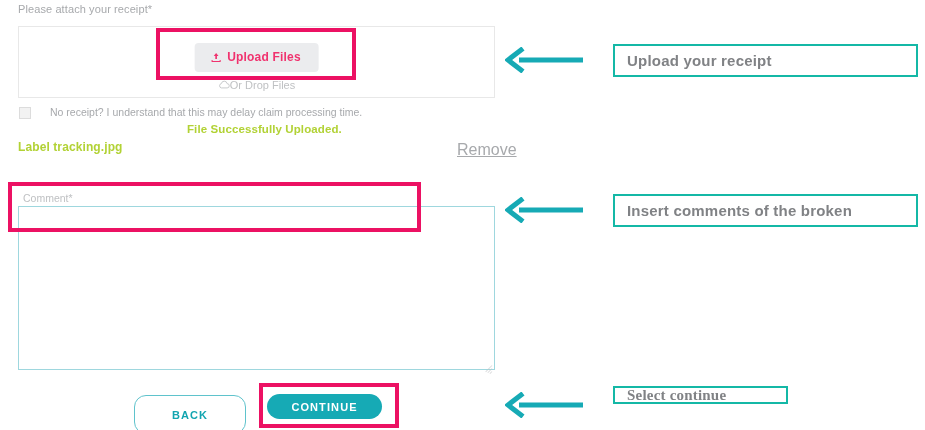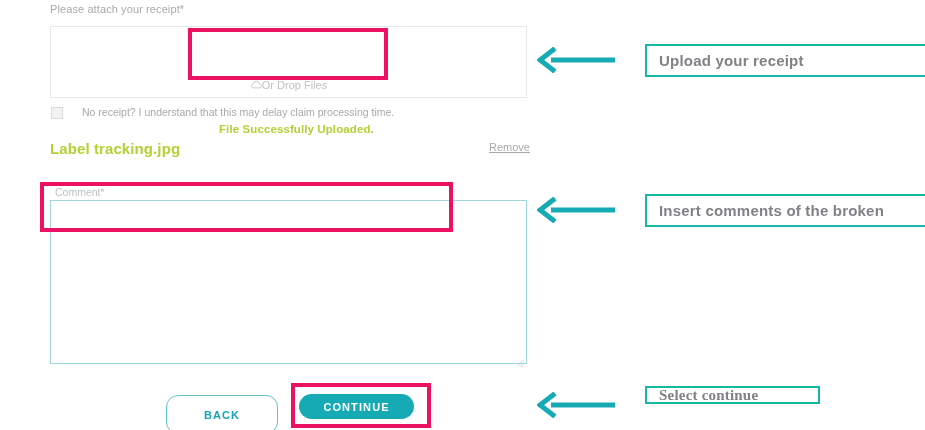--- a/index.html
+++ b/index.html
@@ -11,21 +11,21 @@
     width: 925px;
     height: 430px;
     position: relative;
     overflow: hidden;
     font-family: "Liberation Sans", sans-serif;
     color: #58595b;
     -webkit-font-smoothing: antialiased;
   }
 
   
-  .abs { position: absolute; margin-left: 32px; }
+  .abs { position: absolute; }
 
   
   #attach-label {
     left: 18px;
     top: 3px;
     font-size: 11px;
     color: #a7a9ac;
     letter-spacing: .1px;
     white-space: nowrap;
   }
@@ -104,40 +104,40 @@
     top: 123px;
     font-size: 11.5px;
     font-weight: 700;
     color: #b2d235;
     white-space: nowrap;
     letter-spacing: .1px;
   }
   #file-name {
     left: 18px;
     top: 140px;
-    font-size: 15px;
+    font-size: 12px;
     font-weight: 700;
     color: #b2d235;
     white-space: nowrap;
     letter-spacing: .1px;
   }
   #remove-link {
     left: 457px;
     top: 141px;
-    font-size: 11px;
+    font-size: 16px;
     color: #a7a9ac;
     text-decoration: underline;
     cursor: pointer;
     white-space: nowrap;
   }
 
   
   #comment-wrap {
     left: 18px;
-    top: 186px;
+    top: 192px;
     width: 477px;
     height: 178px;
   }
   #comment-label {
     position: absolute;
     left: 5px;
     top: 0px;
     font-size: 10.5px;
     color: #bfc1c3;
     white-space: nowrap;
@@ -260,20 +260,29 @@
   #ann-label-1 { left: 613px; top: 44px;  width: 305px; height: 33px; }
   #ann-label-2 { left: 613px; top: 194px; width: 305px; height: 33px; }
   #ann-label-3 { left: 613px; top: 386px; width: 175px; height: 18px; font-family: Liberation Serif, serif; }
 </style>
 </head>
 <body>
 
 <div class="abs" id="attach-label">Please attach your receipt*</div>
 
 <div class="abs" id="dropzone">
+  <button id="upload-btn">
+    <span>
+      <svg width="11" height="11" viewBox="0 0 12 12" aria-hidden="true">
+        <path d="M6 1.2 L8.6 4.3 H6.9 V7.6 H5.1 V4.3 H3.4 Z" fill="#f0326e"></path>
+        <path d="M1.6 8.6 V10.3 H10.4 V8.6" fill="none" stroke="#f0326e" stroke-width="1.1"></path>
+      </svg>
+    </span>
+    <span>Upload Files</span>
+  </button>
   <div id="drop-files">
     <span>
       <svg width="12" height="9" viewBox="0 0 14 10" aria-hidden="true">
         <path d="M3.6 9 A2.6 2.6 0 0 1 3.6 3.9 A3.4 3.4 0 0 1 10.3 4 A2.5 2.5 0 0 1 10.3 9 Z" fill="none" stroke="#bfc1c3" stroke-width="1"></path>
       </svg>
     </span>
     <span>Or Drop Files</span>
   </div>
 </div>
 

